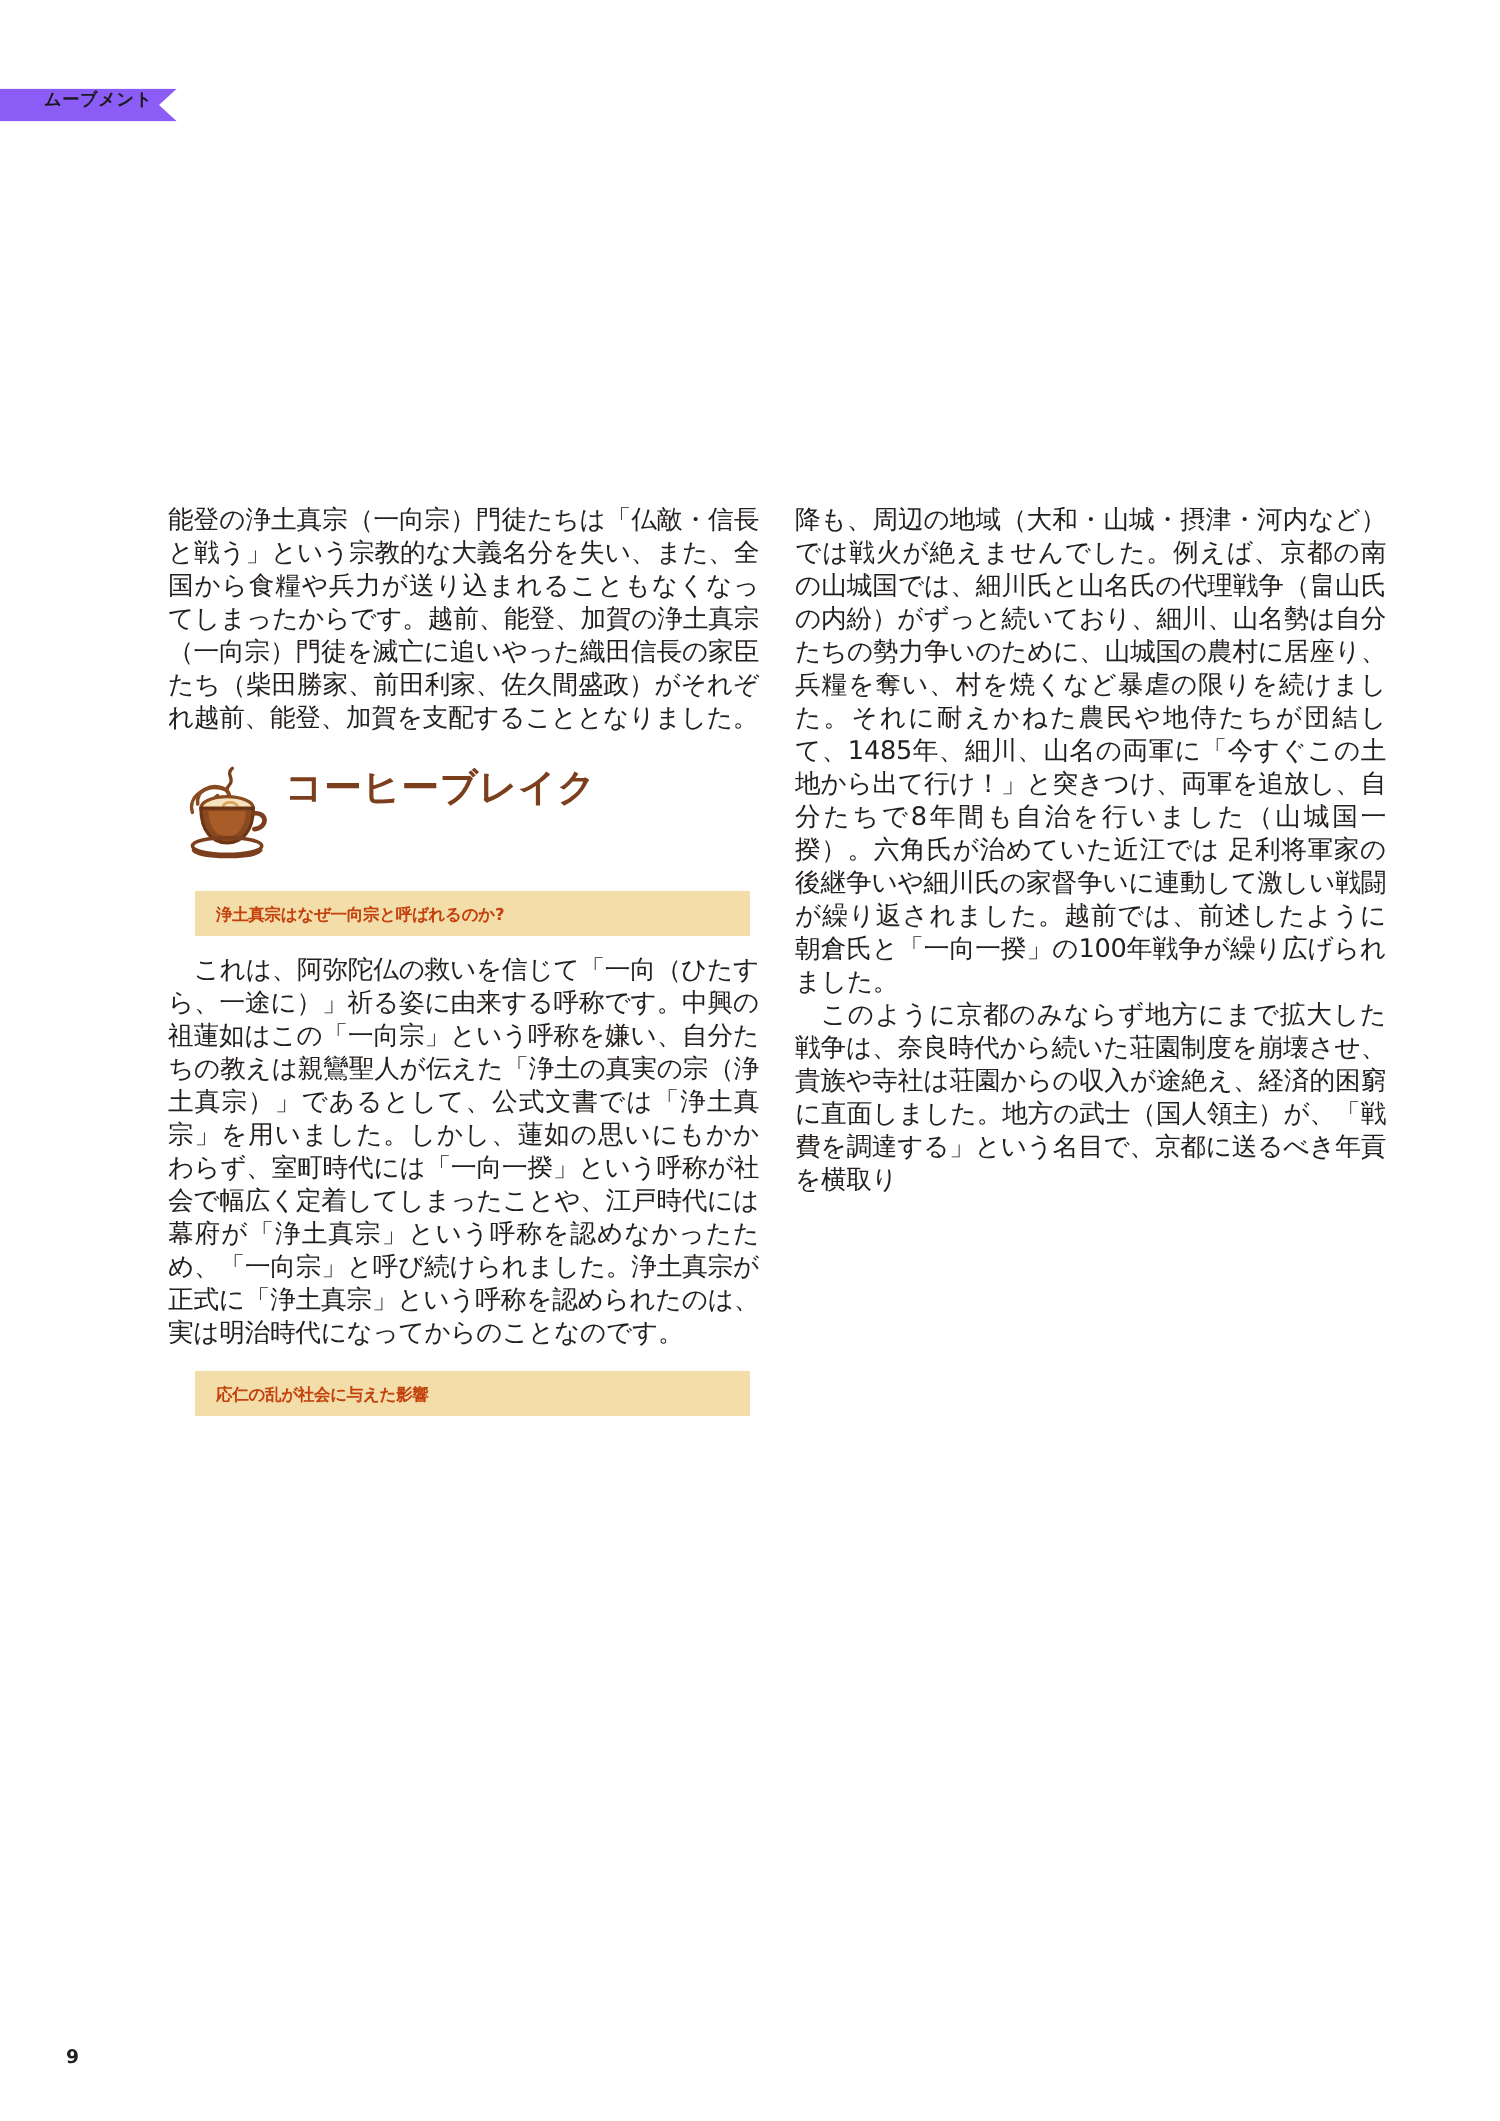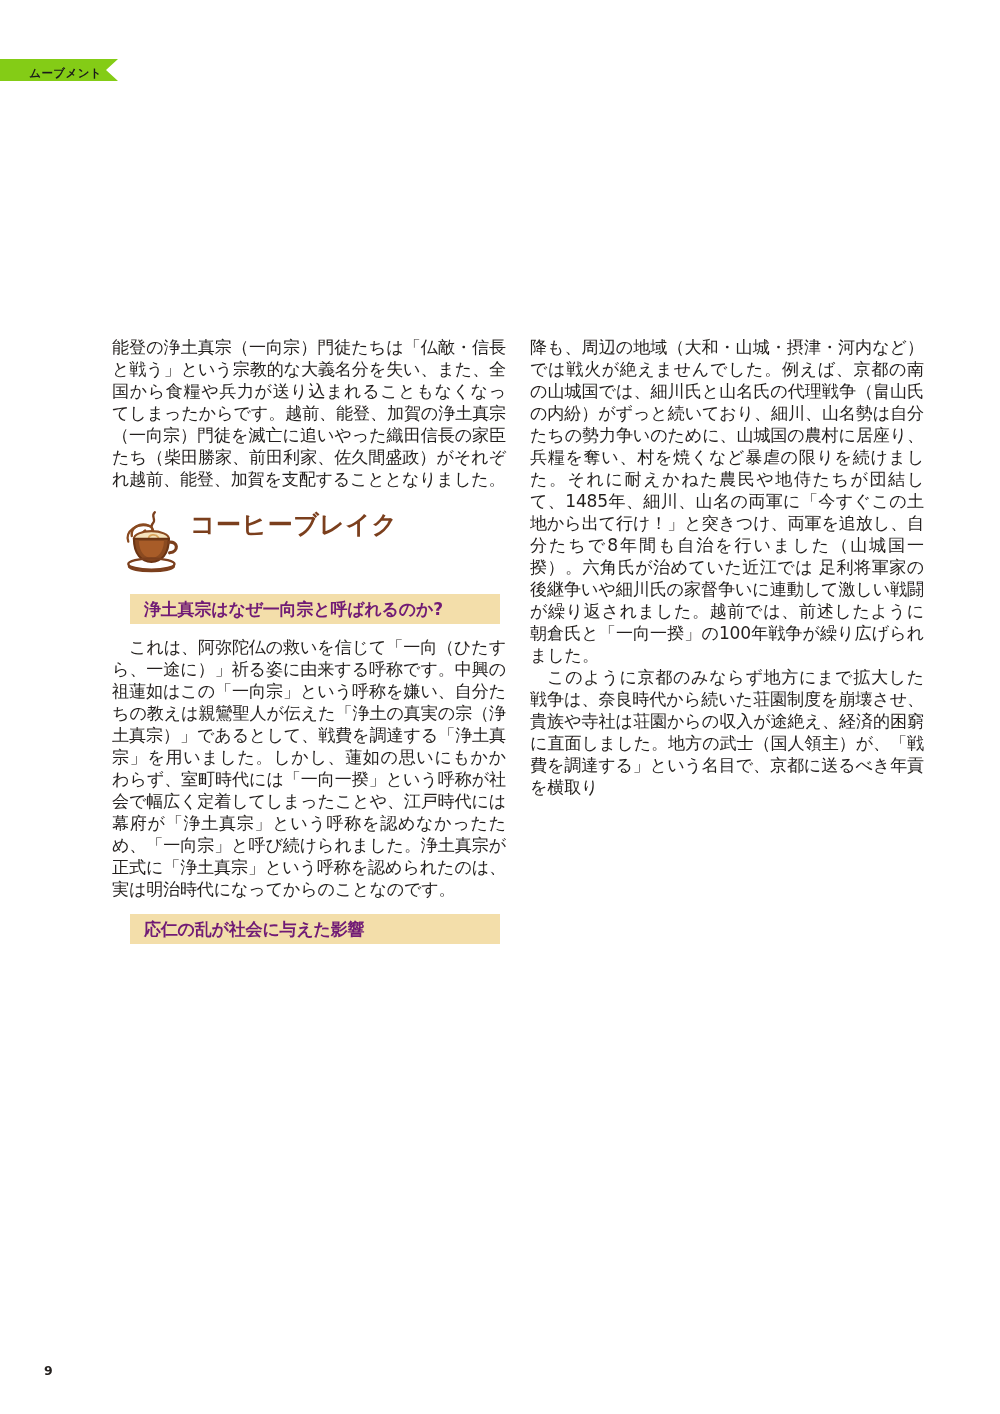--- a/index.html
+++ b/index.html
@@ -17,23 +17,23 @@
     overflow: hidden;
   }
 
   
   .chapter-tab {
     position: absolute;
     left: 0;
     top: 59px;
     height: 22px;
     width: 118px;
-    background: #84cc16;
+    background: #8b5cf6;
     display: flex;
-    align-items: flex-end;
+    align-items: flex-start;
     justify-content: flex-end;
     box-sizing: border-box;
     padding-right: 16px;
     
     clip-path: polygon(0 0, 100% 0, calc(100% - 12px) 50%, 100% 100%, 0 100%);
     padding-left: 36px;
   }
   .chapter-tab-label {
     font-size: 11.5px;
     font-weight: bold;
@@ -98,23 +98,23 @@
     background: #f3deaa;
     height: 30px;
     margin: 14px 0 12px 18px;
     width: 370px;
     display: flex;
     align-items: center;
     padding-left: 14px;
     box-sizing: border-box;
   }
   .subhead-text {
-    font-size: 17px;
+    font-size: 11px;
     font-weight: bold;
-    color: #701a75;
+    color: #c2410c;
     letter-spacing: -0.2px;
     white-space: nowrap;
   }
 
   
   .folio {
     position: absolute;
     left: 44px;
     top: 1363px;
     font-size: 12.5px;
@@ -158,21 +158,21 @@
           <path d="M20 84 C26 92 78 92 84 84" fill="none" stroke="#7b3f1d" stroke-width="3.4" stroke-linecap="round"></path>
         </svg>
       </span>
       <span class="coffee-title">コーヒーブレイク</span>
     </div>
 
     <div class="subhead">
       <span class="subhead-text">浄土真宗はなぜ一向宗と呼ばれるのか?</span>
     </div>
 
-    <p class="body indent">これは、阿弥陀仏の救いを信じて「一向（ひたすら、一途に）」祈る姿に由来する呼称です。中興の祖蓮如はこの「一向宗」という呼称を嫌い、自分たちの教えは親鸞聖人が伝えた「浄土の真実の宗（浄土真宗）」であるとして、戦費を調達する「浄土真宗」を用いました。しかし、蓮如の思いにもかかわらず、室町時代には「一向一揆」という呼称が社会で幅広く定着してしまったことや、江戸時代には幕府が「浄土真宗」という呼称を認めなかったため、「一向宗」と呼び続けられました。浄土真宗が正式に「浄土真宗」という呼称を認められたのは、実は明治時代になってからのことなのです。</p>
+    <p class="body indent">これは、阿弥陀仏の救いを信じて「一向（ひたすら、一途に）」祈る姿に由来する呼称です。中興の祖蓮如はこの「一向宗」という呼称を嫌い、自分たちの教えは親鸞聖人が伝えた「浄土の真実の宗（浄土真宗）」であるとして、公式文書では「浄土真宗」を用いました。しかし、蓮如の思いにもかかわらず、室町時代には「一向一揆」という呼称が社会で幅広く定着してしまったことや、江戸時代には幕府が「浄土真宗」という呼称を認めなかったため、「一向宗」と呼び続けられました。浄土真宗が正式に「浄土真宗」という呼称を認められたのは、実は明治時代になってからのことなのです。</p>
 
     <div class="subhead">
       <span class="subhead-text">応仁の乱が社会に与えた影響</span>
     </div>
 
   </div>
 
   <div class="col col-right">
     <p class="body">降も、周辺の地域（大和・山城・摂津・河内など）では戦火が絶えませんでした。例えば、京都の南の山城国では、細川氏と山名氏の代理戦争（畠山氏の内紛）がずっと続いており、細川、山名勢は自分たちの勢力争いのために、山城国の農村に居座り、兵糧を奪い、村を焼くなど暴虐の限りを続けました。それに耐えかねた農民や地侍たちが団結して、1485年、細川、山名の両軍に「今すぐこの土地から出て行け！」と突きつけ、両軍を追放し、自分たちで8年間も自治を行いました（山城国一揆）。六角氏が治めていた近江では 足利将軍家の後継争いや細川氏の家督争いに連動して激しい戦闘が繰り返されました。越前では、前述したように朝倉氏と「一向一揆」の100年戦争が繰り広げられました。</p>
     <p class="body indent">このように京都のみならず地方にまで拡大した戦争は、奈良時代から続いた荘園制度を崩壊させ、貴族や寺社は荘園からの収入が途絶え、経済的困窮に直面しました。地方の武士（国人領主）が、「戦費を調達する」という名目で、京都に送るべき年貢を横取り</p>

